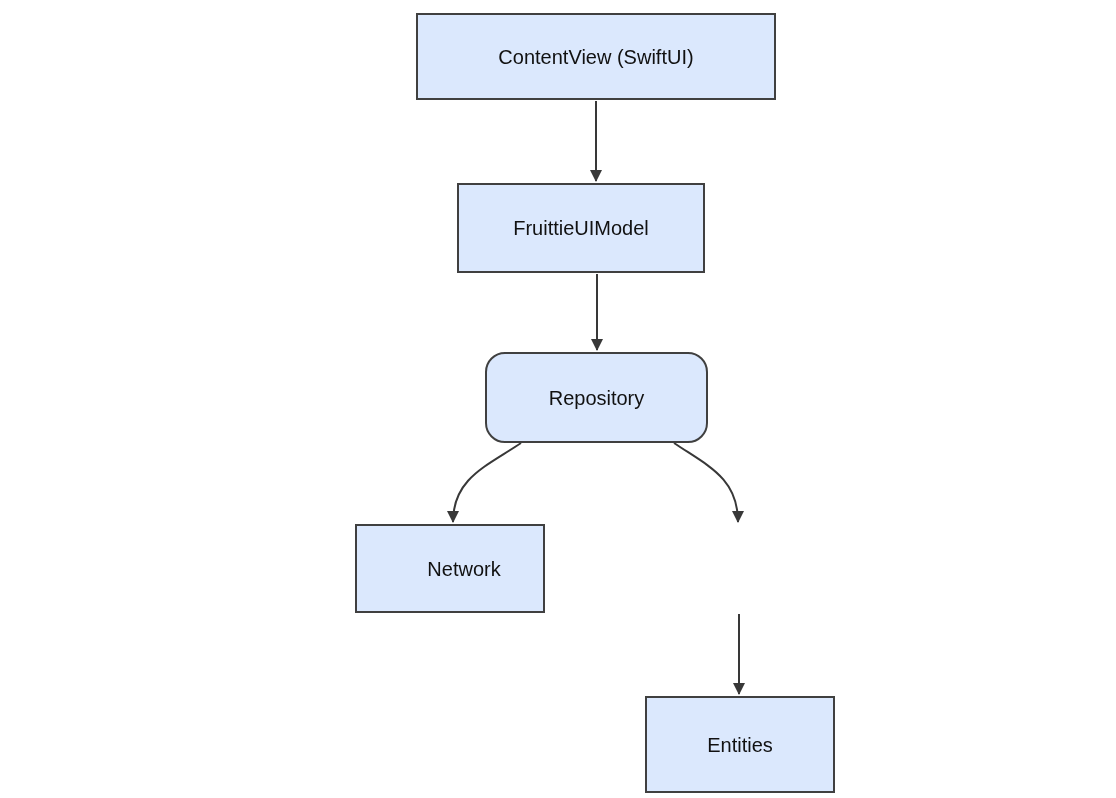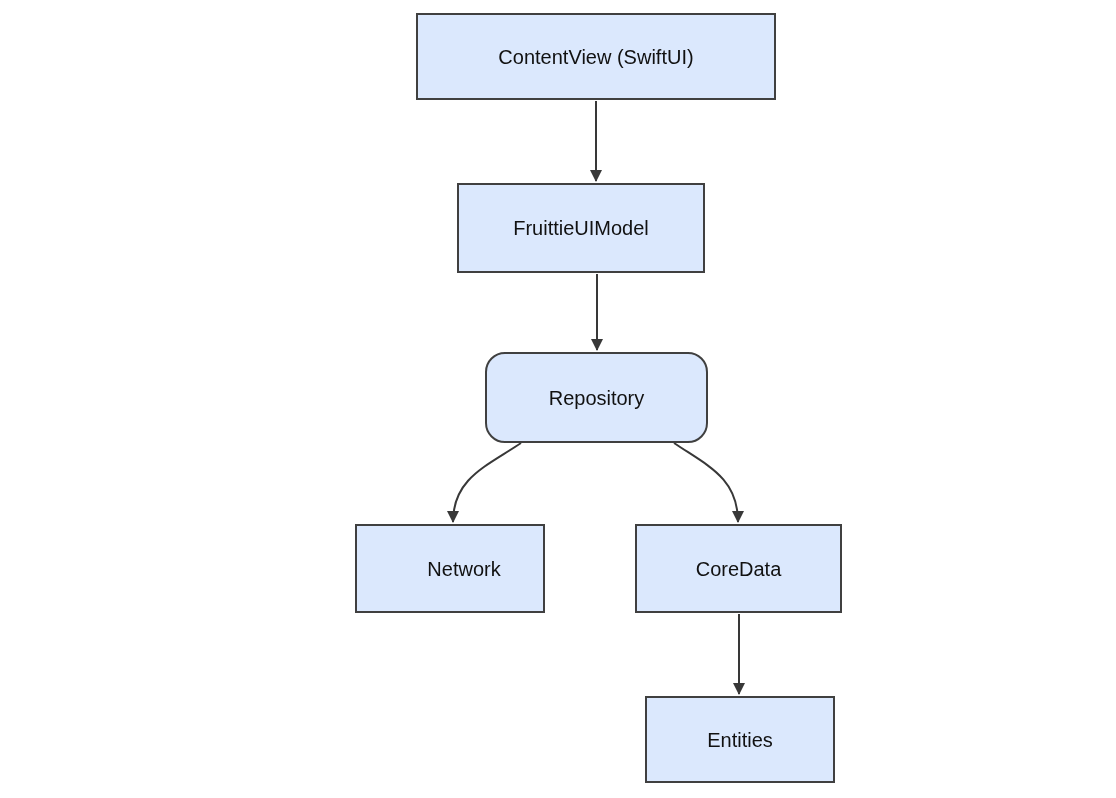--- a/index.html
+++ b/index.html
@@ -40,21 +40,21 @@
     color: #111111;
     font-size: 20px;
     line-height: 1.2;
     white-space: nowrap;
   }
   .node-contentview     { left: 374px; top: 13px;  width: 360px; height: 87px; }
   .node-fruittieuimodel { left: 415px; top: 183px; width: 248px; height: 90px; }
   .node-repository      { left: 443px; top: 352px; width: 223px; height: 91px; border-radius: 20px; }
   .node-network         { left: 313px; top: 524px; width: 190px; height: 89px; padding-left: 28px; }
   .node-coredata        { left: 593px; top: 524px; width: 207px; height: 89px; }
-  .node-entities        { left: 603px; top: 696px; width: 190px; height: 87px; }
+  .node-entities        { left: 603px; top: 696px; width: 190px; height: 97px; }
 </style>
 </head>
 <body>
 
 <div class="canvas">
 
   <svg class="edges-layer" width="1116" height="798" viewBox="0 0 1116 798" xmlns="http://www.w3.org/2000/svg">
     <defs>
       <marker id="arrowhead" markerUnits="userSpaceOnUse" markerWidth="12" markerHeight="12" viewBox="0 0 12 12" refX="11" refY="6" orient="auto">
         <path d="M0,0 L12,6 L0,12 Z" fill="#383838"></path>
@@ -76,21 +76,18 @@
   </div>
 
   <div class="node node-repository">
     <span>Repository</span>
   </div>
 
   <div class="node node-network">
     <span>Network</span>
   </div>
 
-  <div class="node node-coredata">
-    <span>CoreData</span>
-  </div>
 
   <div class="node node-entities">
     <span>Entities</span>
   </div>
 
 </div>
 
 </body></html>

